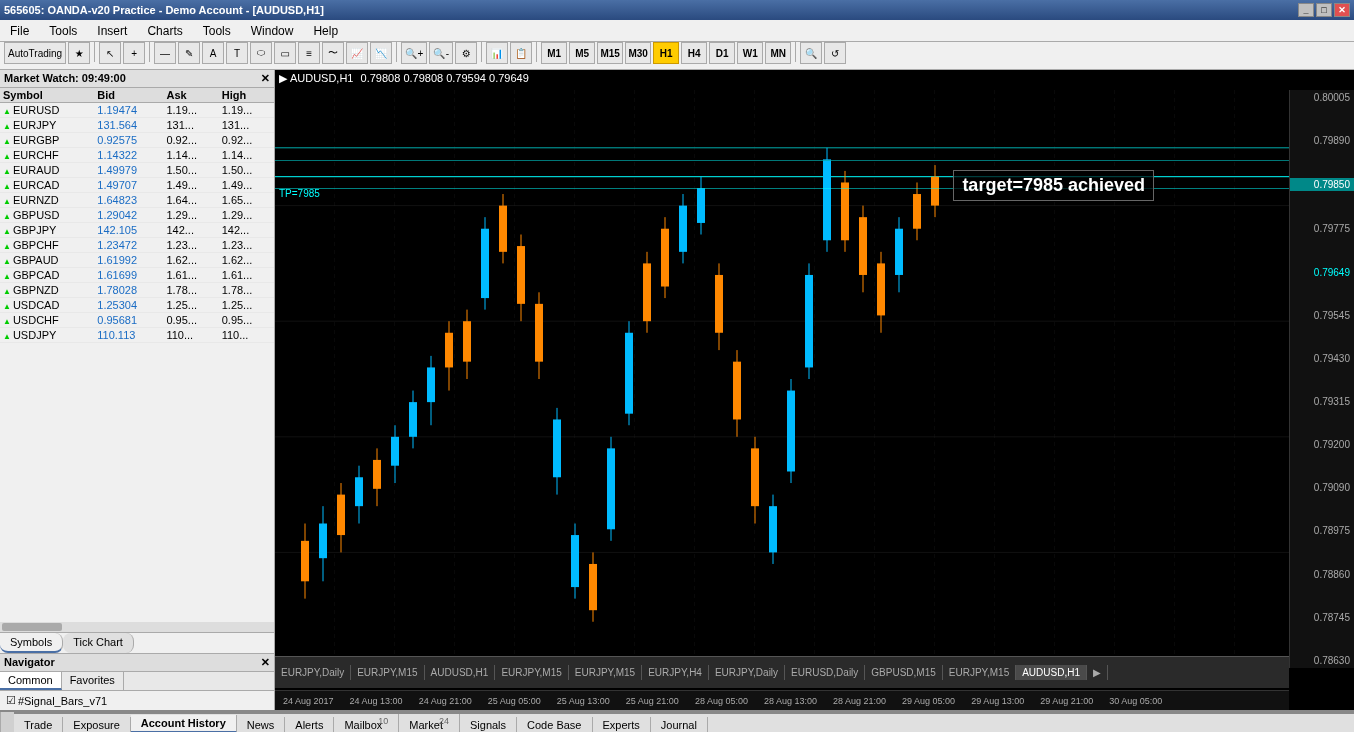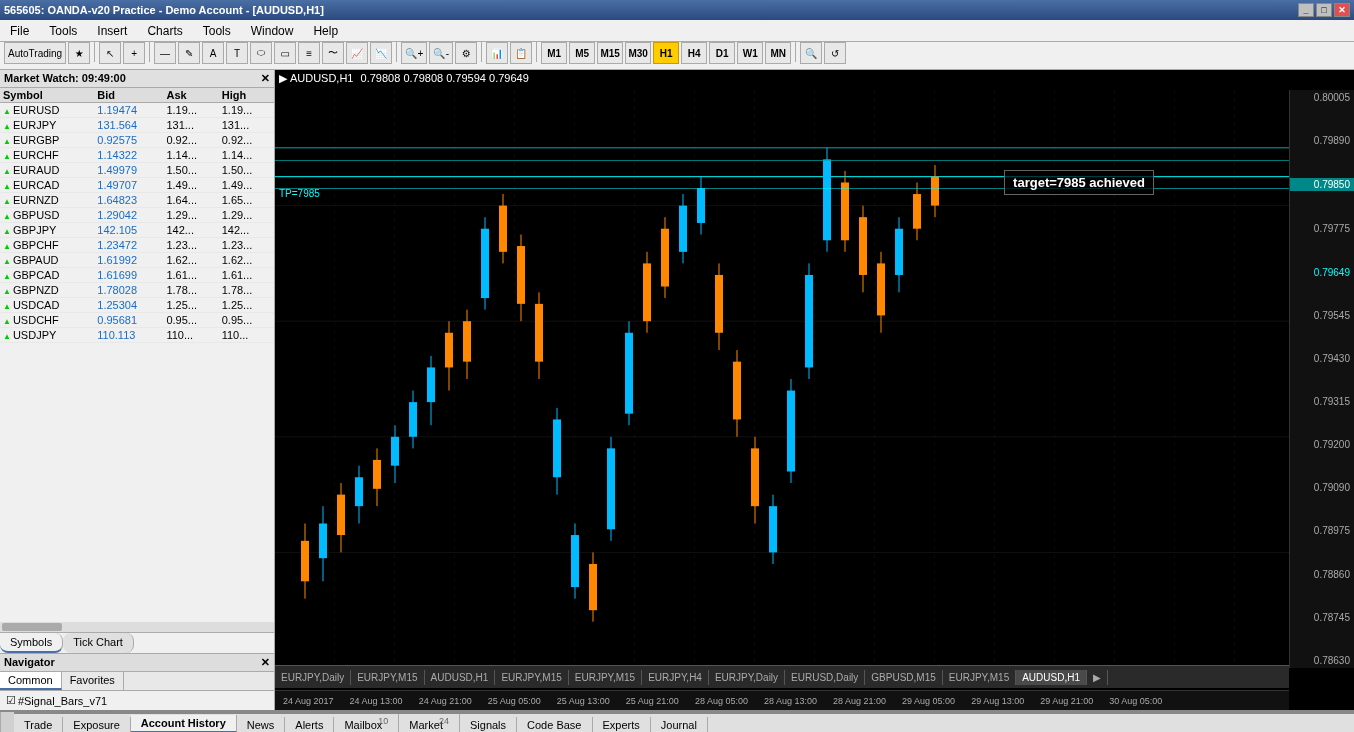--- a/index.html
+++ b/index.html
@@ -221,21 +221,21 @@
       flex-shrink: 0;
       padding: 0 8px;
     }
 
     
     .chart-tabs {
       position: absolute;
       bottom: 22px;
       left: 0;
       right: 65px;
-      height: 23px;
+      height: 32px;
       background: #2a2a2a;
       display: flex;
       align-items: center;
       overflow: hidden;
       border-top: 1px solid #555;
     }
     .chart-tab {
       color: #aaa;
       font-size: 10px;
       padding: 2px 6px;
@@ -294,21 +294,21 @@
     }
 
     
     .target-annotation {
       position: absolute;
       top: 100px;
       right: 200px;
       background: rgba(0,0,0,0.7);
       color: white;
       padding: 4px 8px;
-      font-size: 13px;
+      font-size: 18px;
       font-weight: bold;
       border: 1px solid #666;
       z-index: 20;
     }
 
     
     .tp-line-label {
       position: absolute;
       left: 4px;
       color: #00ffff;

